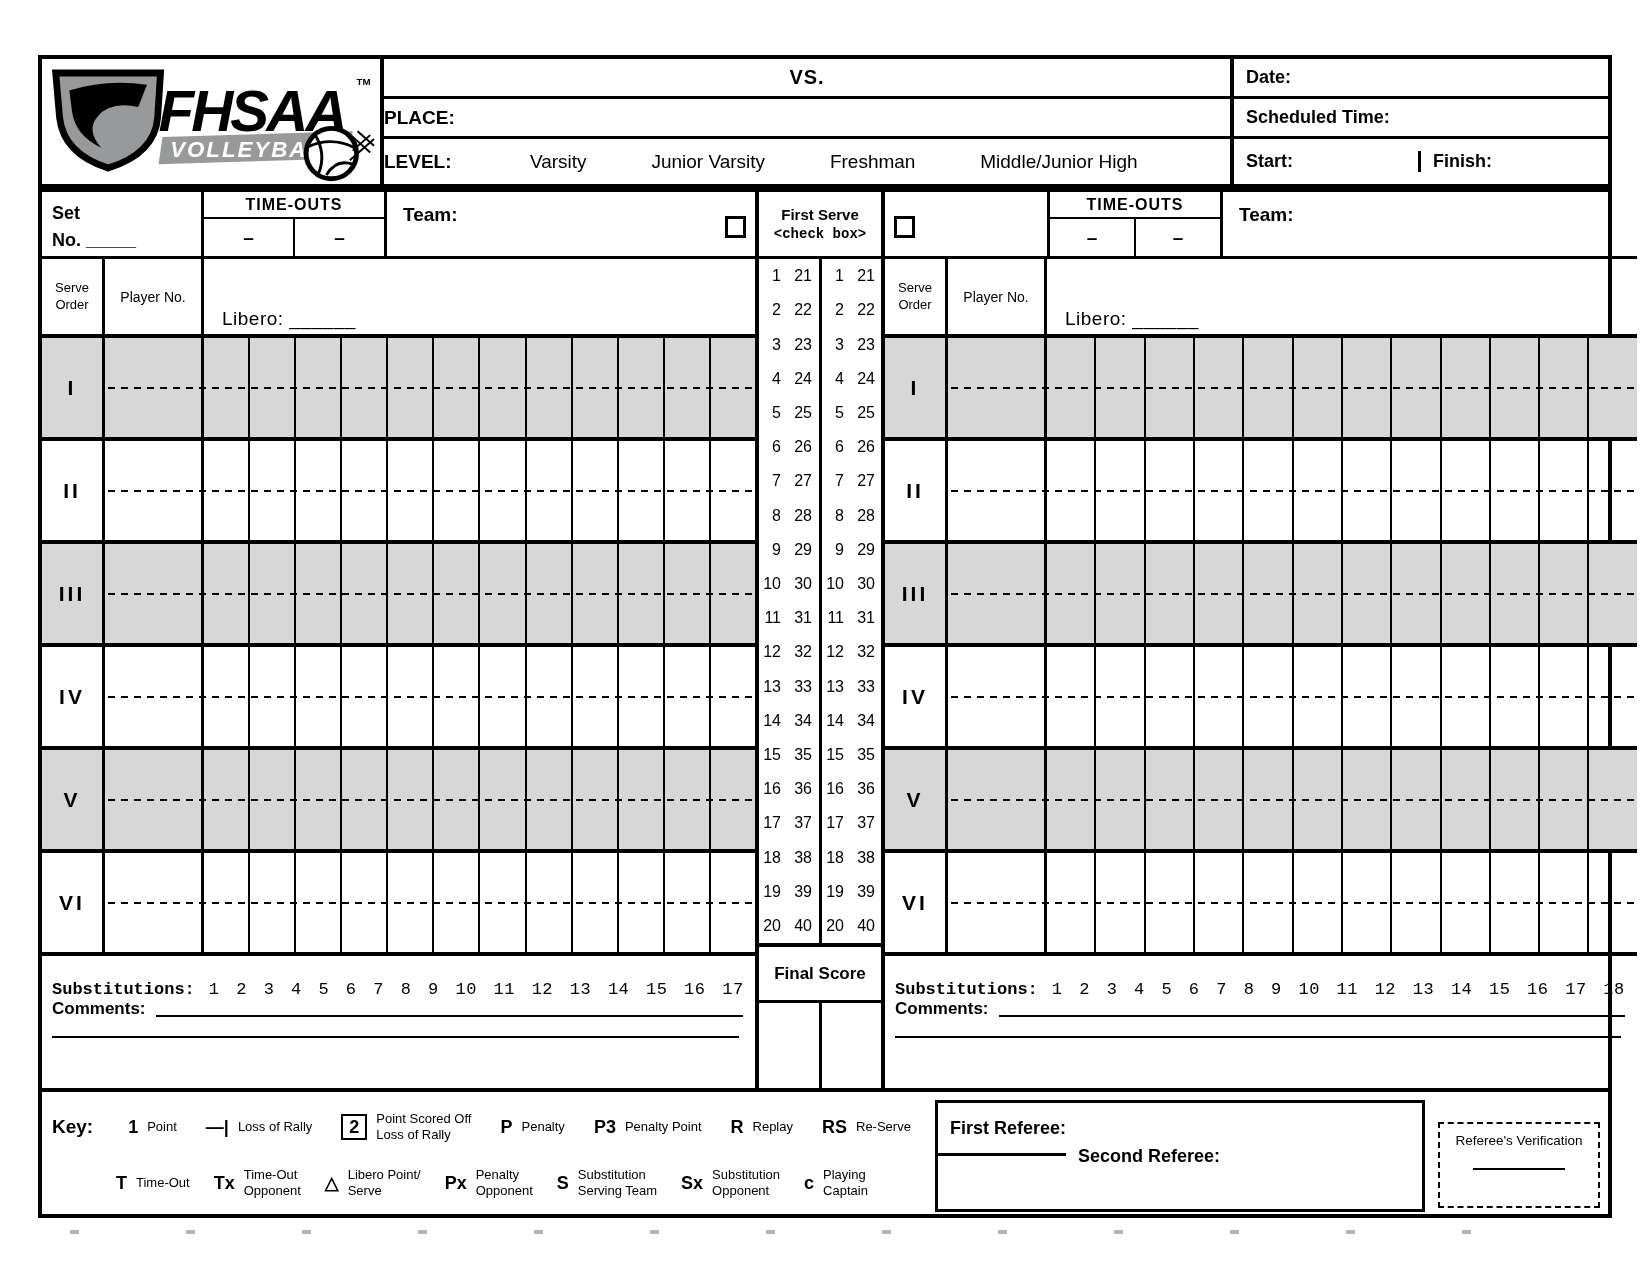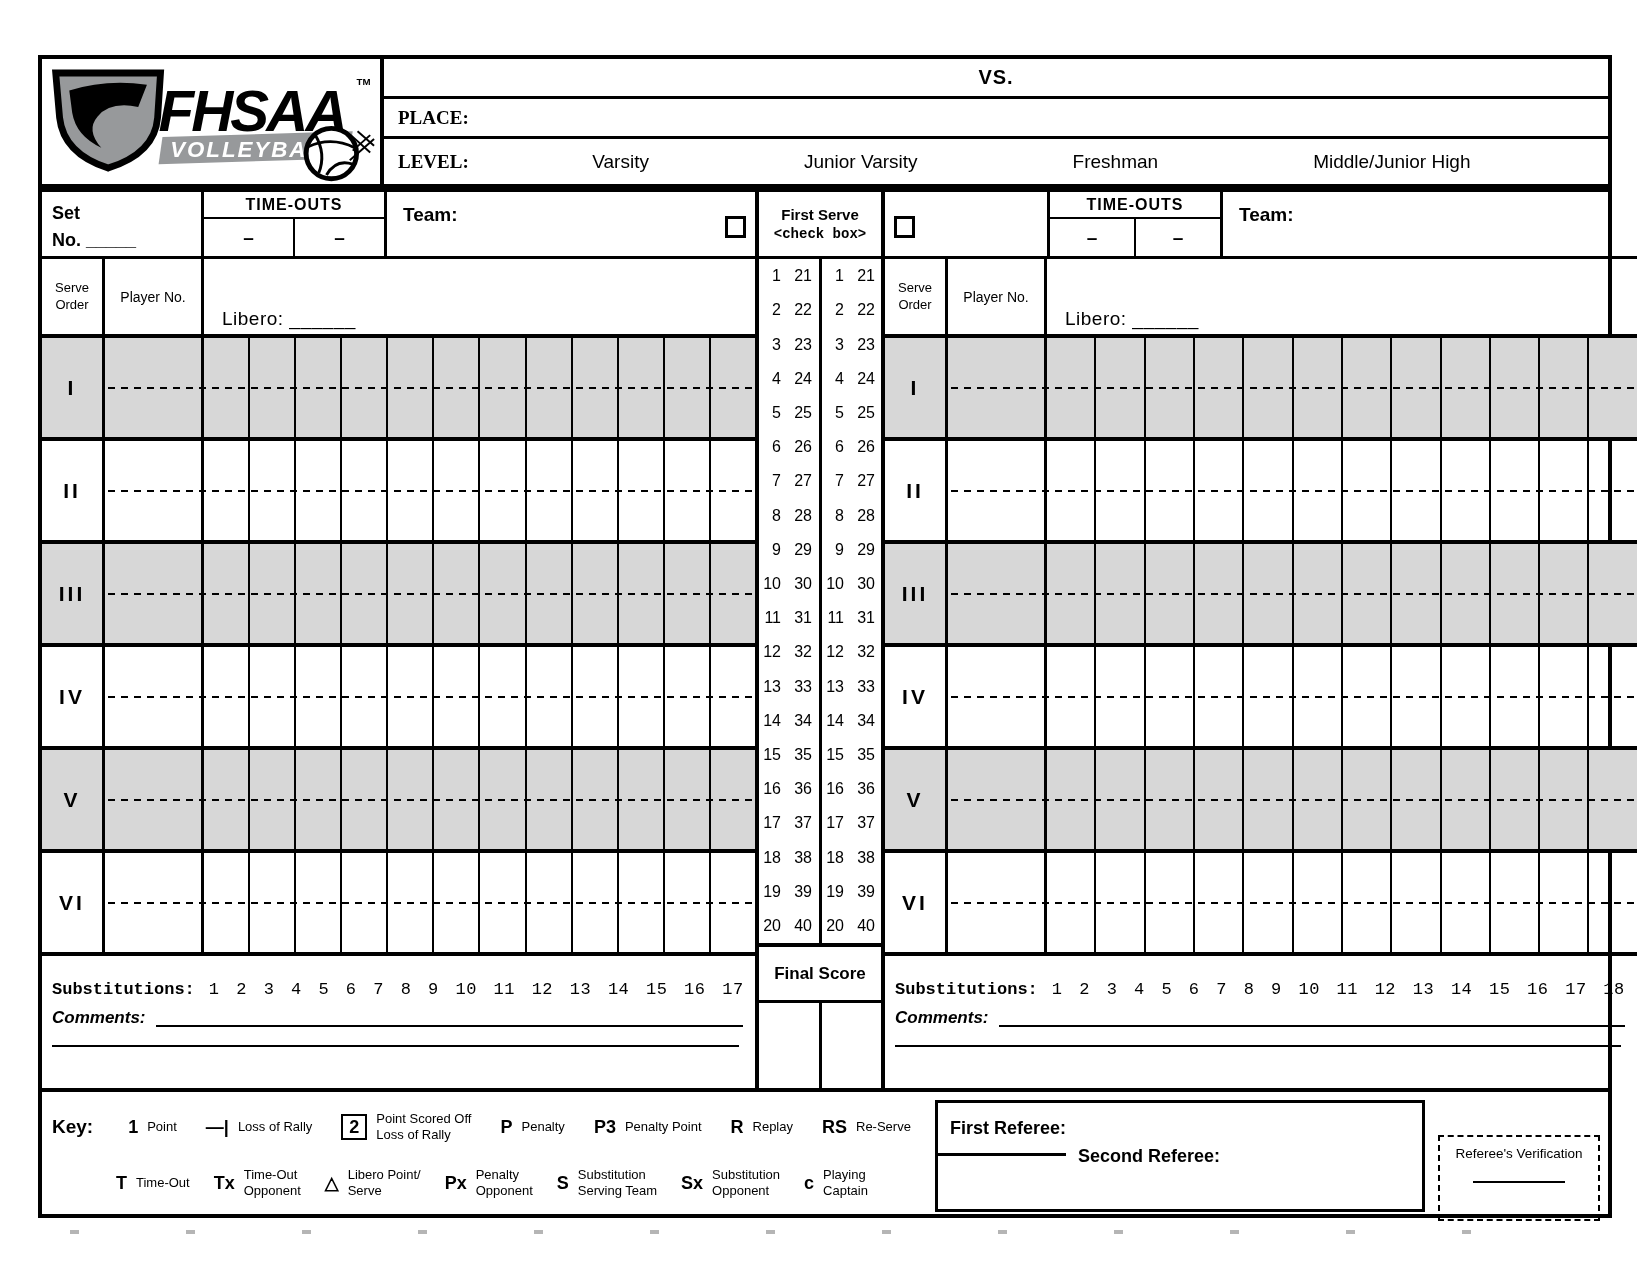--- a/index.html
+++ b/index.html
@@ -9,21 +9,21 @@
   *{box-sizing:border-box;}
 
   
   .top-header{left:38px;top:55px;width:1574px;height:133px;border:4px solid #000;display:flex;}
   .logo-cell{width:342px;border-right:4px solid #000;display:flex;align-items:center;justify-content:center;overflow:hidden;}
   .hdr-mid{flex:1;display:flex;flex-direction:column;}
   .hdr-right{width:378px;border-left:4px solid #000;display:flex;flex-direction:column;}
   .hdr-row{height:40px;border-bottom:3px solid #000;display:flex;align-items:center;}
   .hdr-row.last{height:auto;flex:1;border-bottom:none;}
   .vs-row{justify-content:center;font-weight:bold;font-size:20px;letter-spacing:1px;}
-  .lbl{font-weight:bold;font-size:19px;padding-left:14px;white-space:nowrap;font-family:Liberation Serif, serif;}
+  .lbl{font-weight:bold;font-size:19px;padding-left:0;white-space:nowrap;}
   .lbl-sm{font-weight:bold;font-size:18px;padding-left:12px;white-space:nowrap;}
   .level-row{gap:16px;}
   #level-options{display:flex;flex:1;justify-content:space-around;padding:0 60px 0 30px;}
   .level-option{font-size:19px;white-space:nowrap;}
   .startfinish{display:flex;}
   .start-cell{width:187px;border-right:3px solid #000;display:flex;align-items:center;}
   .finish-cell{flex:1;display:flex;align-items:center;}
 
   
   .main{left:38px;top:188px;width:1574px;height:904px;border:4px solid #000;display:flex;}
@@ -62,21 +62,21 @@
   .serve-cell{width:63px;border-right:3px solid #000;display:flex;align-items:center;justify-content:center;
               font-weight:bold;font-size:21px;letter-spacing:3px;z-index:1;background:inherit;}
   .player-cell{width:99px;border-right:3px solid #000;}
   .score-cell{flex:1;border-right:2px solid #000;}
   .score-cell:last-child{border-right:none;}
 
   .subs-area{flex:1;padding:24px 12px 0 10px;overflow:hidden;}
   .subs-line{display:flex;align-items:baseline;white-space:nowrap;font-family:Liberation Mono, monospace;}
   .subs-label{font-weight:bold;font-size:17px;margin-right:14px;}
   .subs-nums{font-size:17px;word-spacing:6px;letter-spacing:.5px;}
-  .comments-line{display:flex;align-items:center;margin-top:9px;font-style:italic;}
+  .comments-line{display:flex;align-items:flex-start;}
   .comments-label{font-weight:bold;font-size:17px;margin-right:10px;white-space:nowrap;}
   .fill-line{flex:1;border-bottom:2px solid #000;height:18px;}
   .full-line{margin-top:17px;border-bottom:2px solid #000;height:1px;margin-right:4px;}
 
   
   .first-serve{height:67px;border-bottom:3px solid #000;display:flex;flex-direction:column;align-items:center;justify-content:center;line-height:1.3;}
   .fs-1{font-weight:bold;font-size:15px;}
   .fs-2{font-weight:bold;font-size:14px;font-family:Liberation Mono, monospace;}
   .scores{height:688px;border-bottom:4px solid #000;display:flex;}
   .score-colm{flex:1;display:flex;flex-direction:column;}
@@ -97,21 +97,21 @@
   .key-row2{left:74px;top:66px;height:50px;gap:24px;}
   .key-label{font-weight:bold;font-size:19px;margin-right:6px;}
   .key-item{display:flex;align-items:center;gap:9px;}
   .k-sym{font-size:18px;font-weight:600;white-space:nowrap;}
   .k-sym.boxed{border:2.5px solid #000;padding:0 6px;line-height:1.25;}
   .k-lines{font-size:13px;line-height:1.2;white-space:nowrap;}
   .ref-boxes{position:absolute;left:893px;top:8px;width:490px;height:112px;border:3px solid #000;display:flex;flex-direction:row;}
   .ref-box{height:53px;border-bottom:3px solid #000;display:flex;align-items:center;padding-left:12px;
            font-weight:bold;font-size:18px;}
   .ref-box.second{height:auto;flex:1;border-bottom:none;}
-  .verify-box{position:absolute;left:1396px;top:43px;width:162px;height:86px;border:2.5px dashed #000;
+  .verify-box{position:absolute;left:1396px;top:30px;width:162px;height:86px;border:2.5px dashed #000;
               display:flex;flex-direction:column;align-items:center;padding-top:9px;}
   .verify-text{font-size:13.5px;white-space:nowrap;}
   .sig-line{width:92px;border-bottom:2px solid #000;height:22px;}
 
   .scan-marks{left:70px;top:1230px;width:1500px;height:4px;
     background:repeating-linear-gradient(90deg,#b5b5b5 0 9px,transparent 9px 116px);}
 </style>
 </head>
 <body>
 
@@ -148,20 +148,36 @@
       <div class="hdr-row last level-row">
         <span class="lbl">LEVEL:</span>
         <div id="level-options">
             <span class="level-option">Varsity</span>
             <span class="level-option">Junior Varsity</span>
             <span class="level-option">Freshman</span>
             <span class="level-option">Middle/Junior High</span>
           </div>
       </div>
     </div>
+    <div class="hdr-right">
+      <div class="hdr-row">
+        <span class="lbl-sm">Date:</span>
+      </div>
+      <div class="hdr-row">
+        <span class="lbl-sm">Scheduled Time:</span>
+      </div>
+      <div class="hdr-row last startfinish">
+        <div class="start-cell">
+          <span class="lbl-sm">Start:</span>
+        </div>
+        <div class="finish-cell">
+          <span class="lbl-sm">Finish:</span>
+        </div>
+      </div>
+    </div>
   </div>
 
   <div class="abs main">
 
     <div class="team-col team-left">
       <div class="team-header">
         <div class="set-cell">
           <div>Set</div>
           <div>No. _____</div>
         </div>

